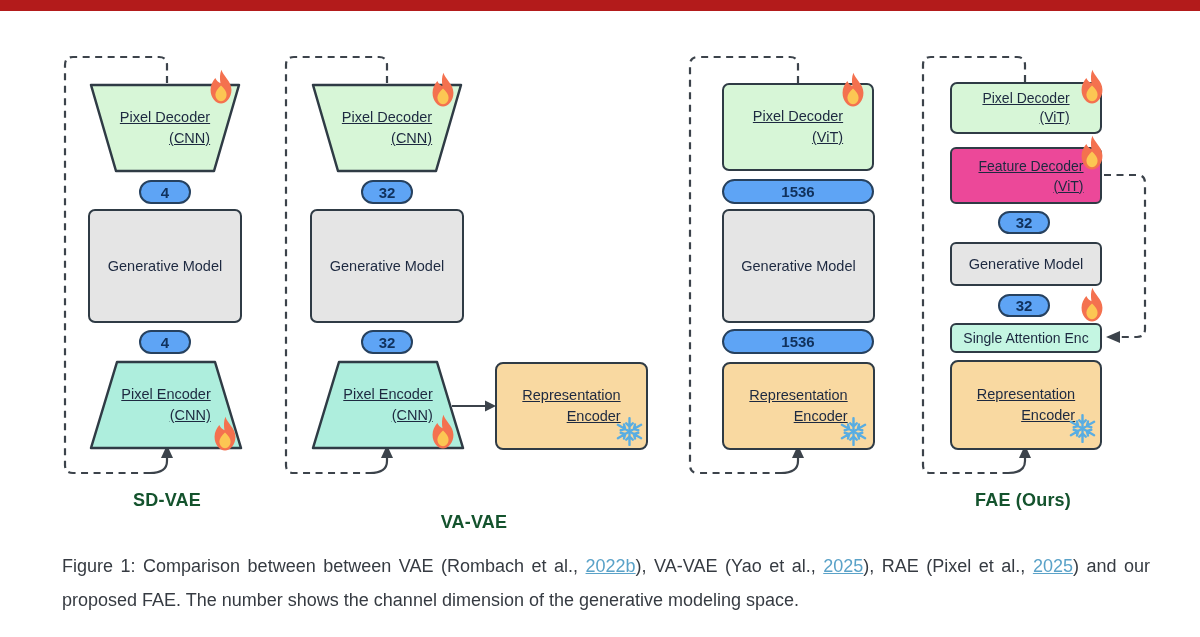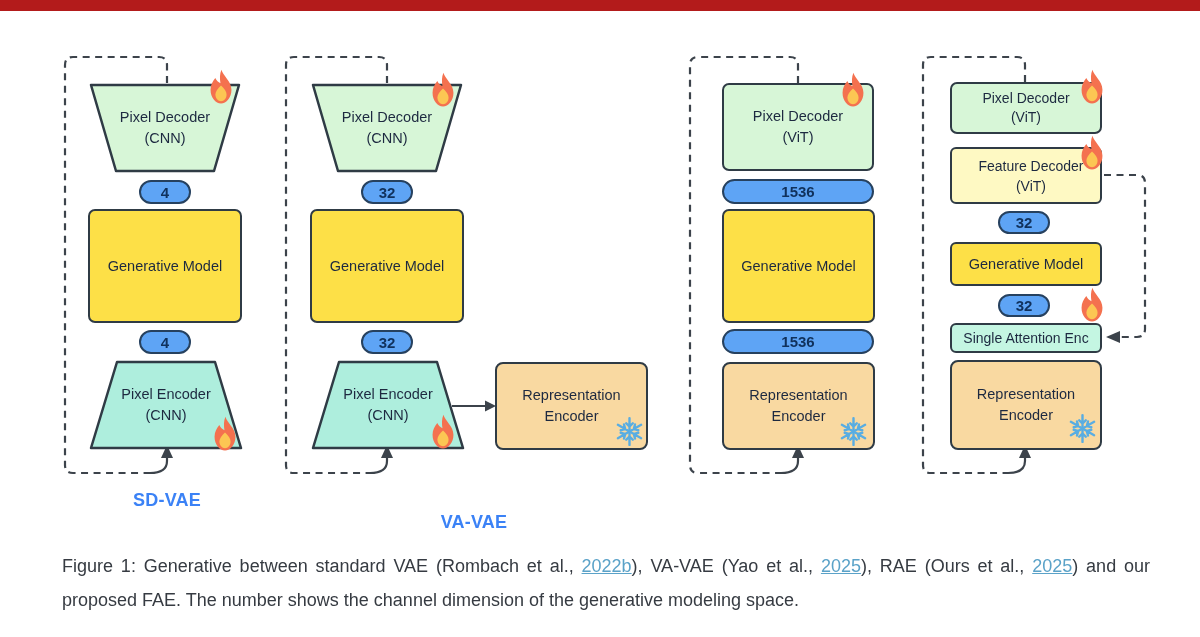--- a/index.html
+++ b/index.html
@@ -8,36 +8,36 @@
   #topbar{position:absolute;left:0;top:0;width:1200px;height:11px;background:#b31b1b;}
   
   #overlay{position:absolute;left:0;top:0;width:1200px;height:637px;z-index:1;}
   .dash{fill:none;stroke:#3c434b;stroke-width:2.2;stroke-dasharray:7 5.5;}
   .solid{fill:none;stroke:#3c434b;stroke-width:2.2;}
   .head{fill:#3c434b;stroke:none;}
   
   .box{position:absolute;z-index:2;box-sizing:border-box;display:flex;flex-direction:column;
        align-items:center;justify-content:center;text-align:center;color:#1d2940;
        font-size:14.5px;line-height:21px;}
-  .rect{border:2px solid #2f3b45;background:#fde047;border-radius:7px;}
+  .rect{border:2px solid #2f3b45;background:#e5e5e5;border-radius:7px;}
   .green-rect{background:#d7f6d7;}
-  .blue-rect{background:#fef9c3;padding-left:10px;}
+  .blue-rect{background:#ec4899;padding-left:10px;}
   .mint-rect{background:#c4f6e2;border-radius:6px;text-align:center;}
   .orange-rect{background:#f9d9a1;border-radius:8px;}
   .trap{background:transparent;border:none;}
   .trap svg{position:absolute;left:0;top:0;width:100%;height:100%;}
   .trap .box-text{position:relative;z-index:1;}
   .fill-green{fill:#d7f6d7;stroke:#2f3b45;stroke-width:2.5;stroke-linejoin:round;}
   .fill-teal{fill:#aeeedd;stroke:#2f3b45;stroke-width:2.5;stroke-linejoin:round;}
-  .box-text{display:flex;flex-direction:column;align-items:center;justify-content:center;}
+  .box-text{display:flex;flex-direction:column;align-items:flex-end;justify-content:center;text-decoration:underline;}
   .pill{position:absolute;z-index:2;box-sizing:border-box;display:flex;align-items:center;
         justify-content:center;background:#5ea4f5;border:2px solid #26415f;border-radius:999px;
         font-weight:bold;font-size:15px;color:#10315c;}
   .arch-label{position:absolute;z-index:2;text-align:center;font-weight:bold;font-size:18px;
-        color:#3b82f6;letter-spacing:.2px;}
+        color:#14532d;letter-spacing:.2px;}
   .icon{position:absolute;z-index:3;}
   
   #caption{position:absolute;left:62px;top:549px;width:1088px;z-index:2;color:#363b42;
            font-size:18px;line-height:34px;}
   .cap-justify{text-align:justify;text-align-last:justify;}
   .cite{color:#5aa2c8;text-decoration:underline;cursor:pointer;margin-top:8px;}
 </style>
 </head>
 <body>
 
@@ -206,20 +206,21 @@
     </div>
   <div class="box rect mint-rect" style="left:950px;top:323px;width:152px;height:30px;font-size:14px">
       <span>Single Attention Enc</span>
     </div>
   <div class="box rect orange-rect" style="left:950px;top:360px;width:152px;height:90px">
     <div class="box-text">
         <span>Representation</span>
         <span>Encoder</span>
       </div>
   </div>
+  <div class="arch-label" style="left:943px;top:490px;width:160px">FAE (Ours)</div>
 
   <svg class="icon" style="left:204px;top:68px;width:34px;height:39px">
       <use href="#ic-fire"></use>
     </svg>
   <svg class="icon" style="left:426px;top:71px;width:34px;height:39px">
       <use href="#ic-fire"></use>
     </svg>
   <svg class="icon" style="left:208px;top:415px;width:34px;height:39px">
       <use href="#ic-fire"></use>
     </svg>
@@ -243,16 +244,16 @@
       <use href="#ic-snow"></use>
     </svg>
   <svg class="icon" style="left:838px;top:416px;width:31px;height:31px">
       <use href="#ic-snow"></use>
     </svg>
   <svg class="icon" style="left:1067px;top:413px;width:31px;height:31px">
       <use href="#ic-snow"></use>
     </svg>
 
   <div id="caption">
-    <div class="cap-line cap-justify"><span>Figure 1:  Generative between standard VAE (Rombach et al., </span><a class="cite">2022b</a><span>), VA-VAE  (Yao et al., </span><a class="cite">2025</a><span>), RAE  (Ours et al., </span><a class="cite">2025</a><span>) and our</span></div>
+    <div class="cap-line cap-justify"><span>Figure 1:  Comparison between between VAE (Rombach et al., </span><a class="cite">2022b</a><span>), VA-VAE  (Yao et al., </span><a class="cite">2025</a><span>), RAE  (Pixel et al., </span><a class="cite">2025</a><span>) and our</span></div>
     <div class="cap-line"><span>proposed FAE. The number shows the channel dimension of the generative modeling space.</span></div>
   </div>
 </div>
 
 </body></html>

